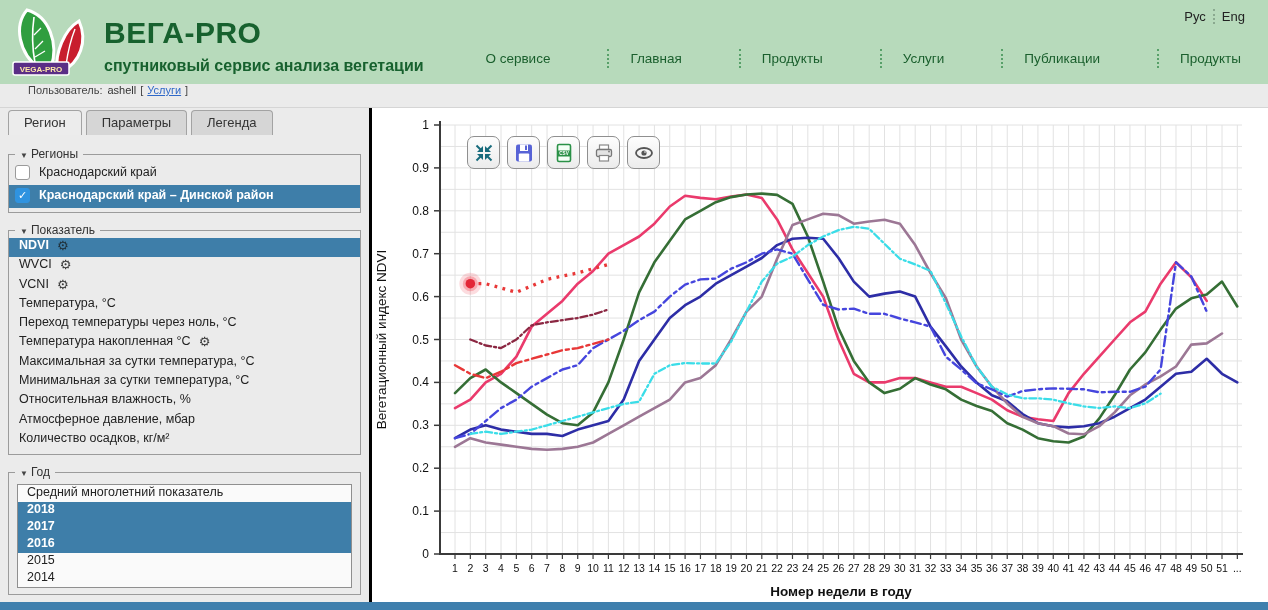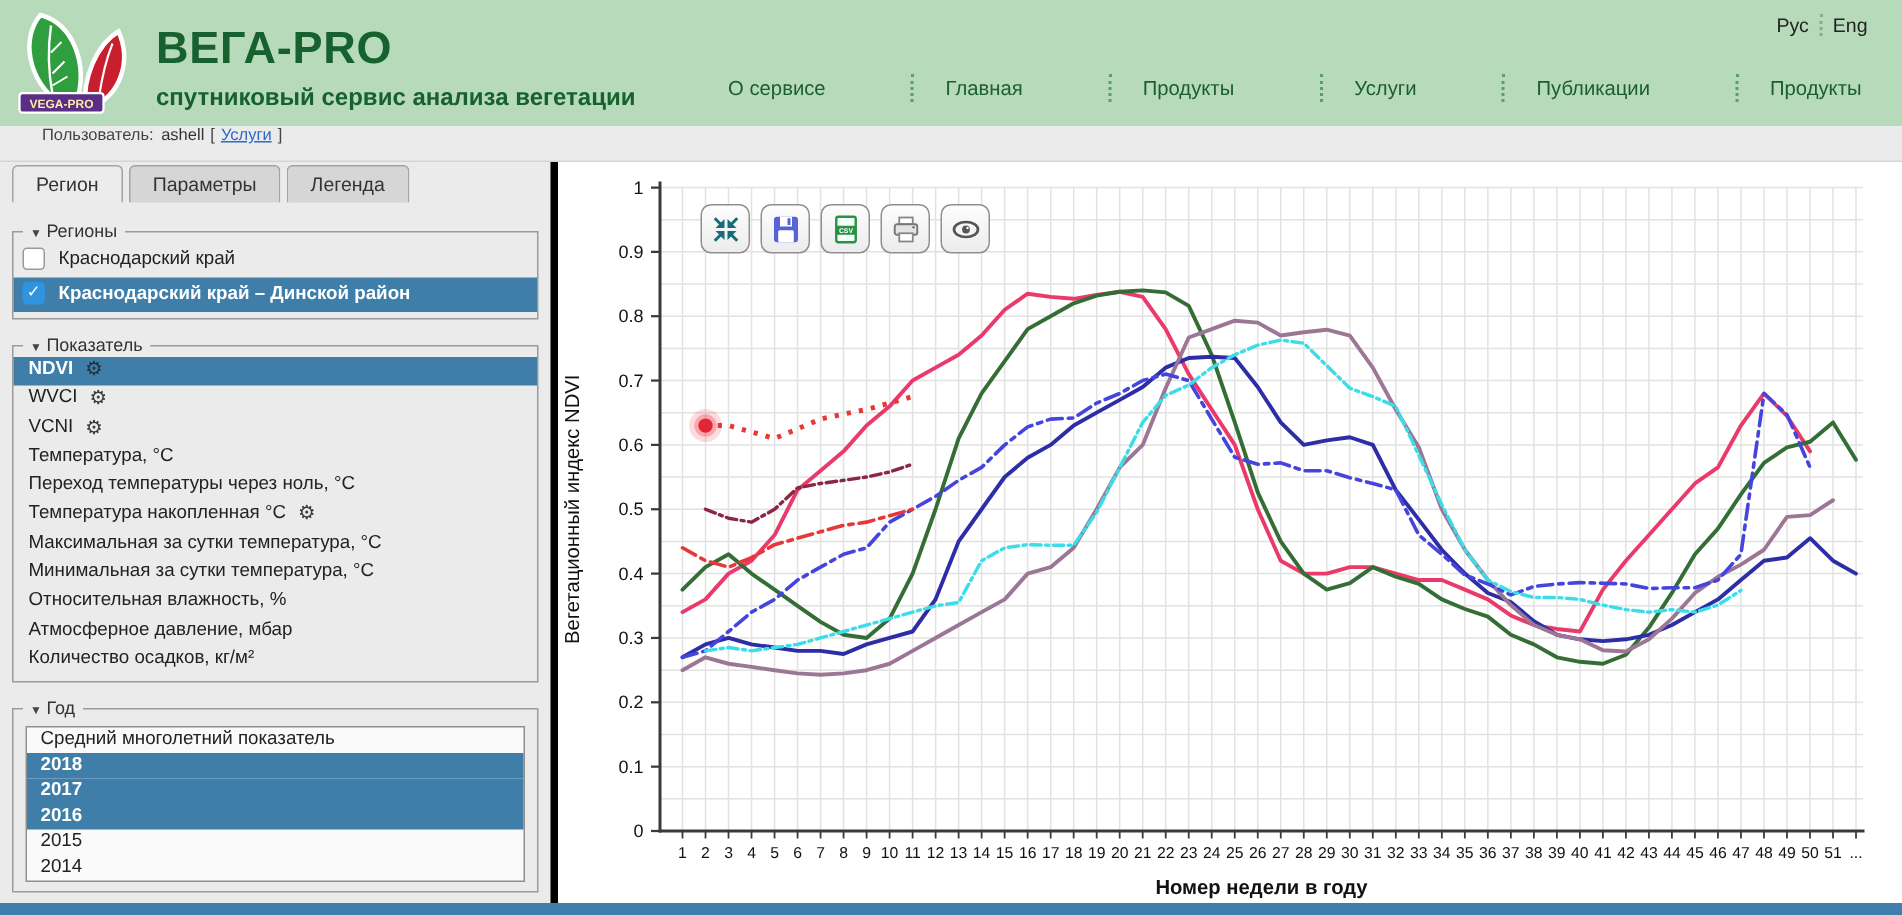--- a/index.html
+++ b/index.html
@@ -23,21 +23,21 @@
 
   
   .user-bar { height:24px; background:#ebebeb; border-bottom:1px solid #d5d5d5;
     font-size:11px; color:#444; display:flex; align-items:flex-start; padding-left:28px; flex:0 0 24px;}
   .user-bar b { color:#333; font-weight:normal; margin-left:5px; }
   .user-bar .bracket { margin:0 4px; color:#444; }
   .logout-link { color:#2e68c8; text-decoration:underline; cursor:pointer; }
 
   
   .main { flex:1; display:flex; min-height:0; }
-  .sidebar { width:372px; flex:0 0 372px; background:#ebebeb; border-right:5px solid #000000; }
+  .sidebar { width:372px; flex:0 0 372px; background:#ebebeb; border-right:3px solid #000000; }
   .tabs { display:flex; padding:2px 0 0 8px; height:27px; }
   .tab { font-size:13px; color:#333; background:#d6d6d6; border:1px solid #a3a3a3;
     border-bottom:none; border-radius:4px 4px 0 0; padding:4px 15px 3px; margin-right:4px; cursor:pointer; }
   .tab.active { background:#ececec; position:relative; z-index:2; }
 
   fieldset { border:1px solid #9b9b9b; margin:12px 8px 0 8px; padding:1px 0 4px 0; }
   fieldset legend { font-size:12px; color:#333; margin-left:6px; padding:0 5px; }
   legend .tri { font-size:8px; color:#444; margin-right:3px; }
 
   .row { display:flex; align-items:flex-start; font-size:12.5px; color:#222; cursor:pointer; }

